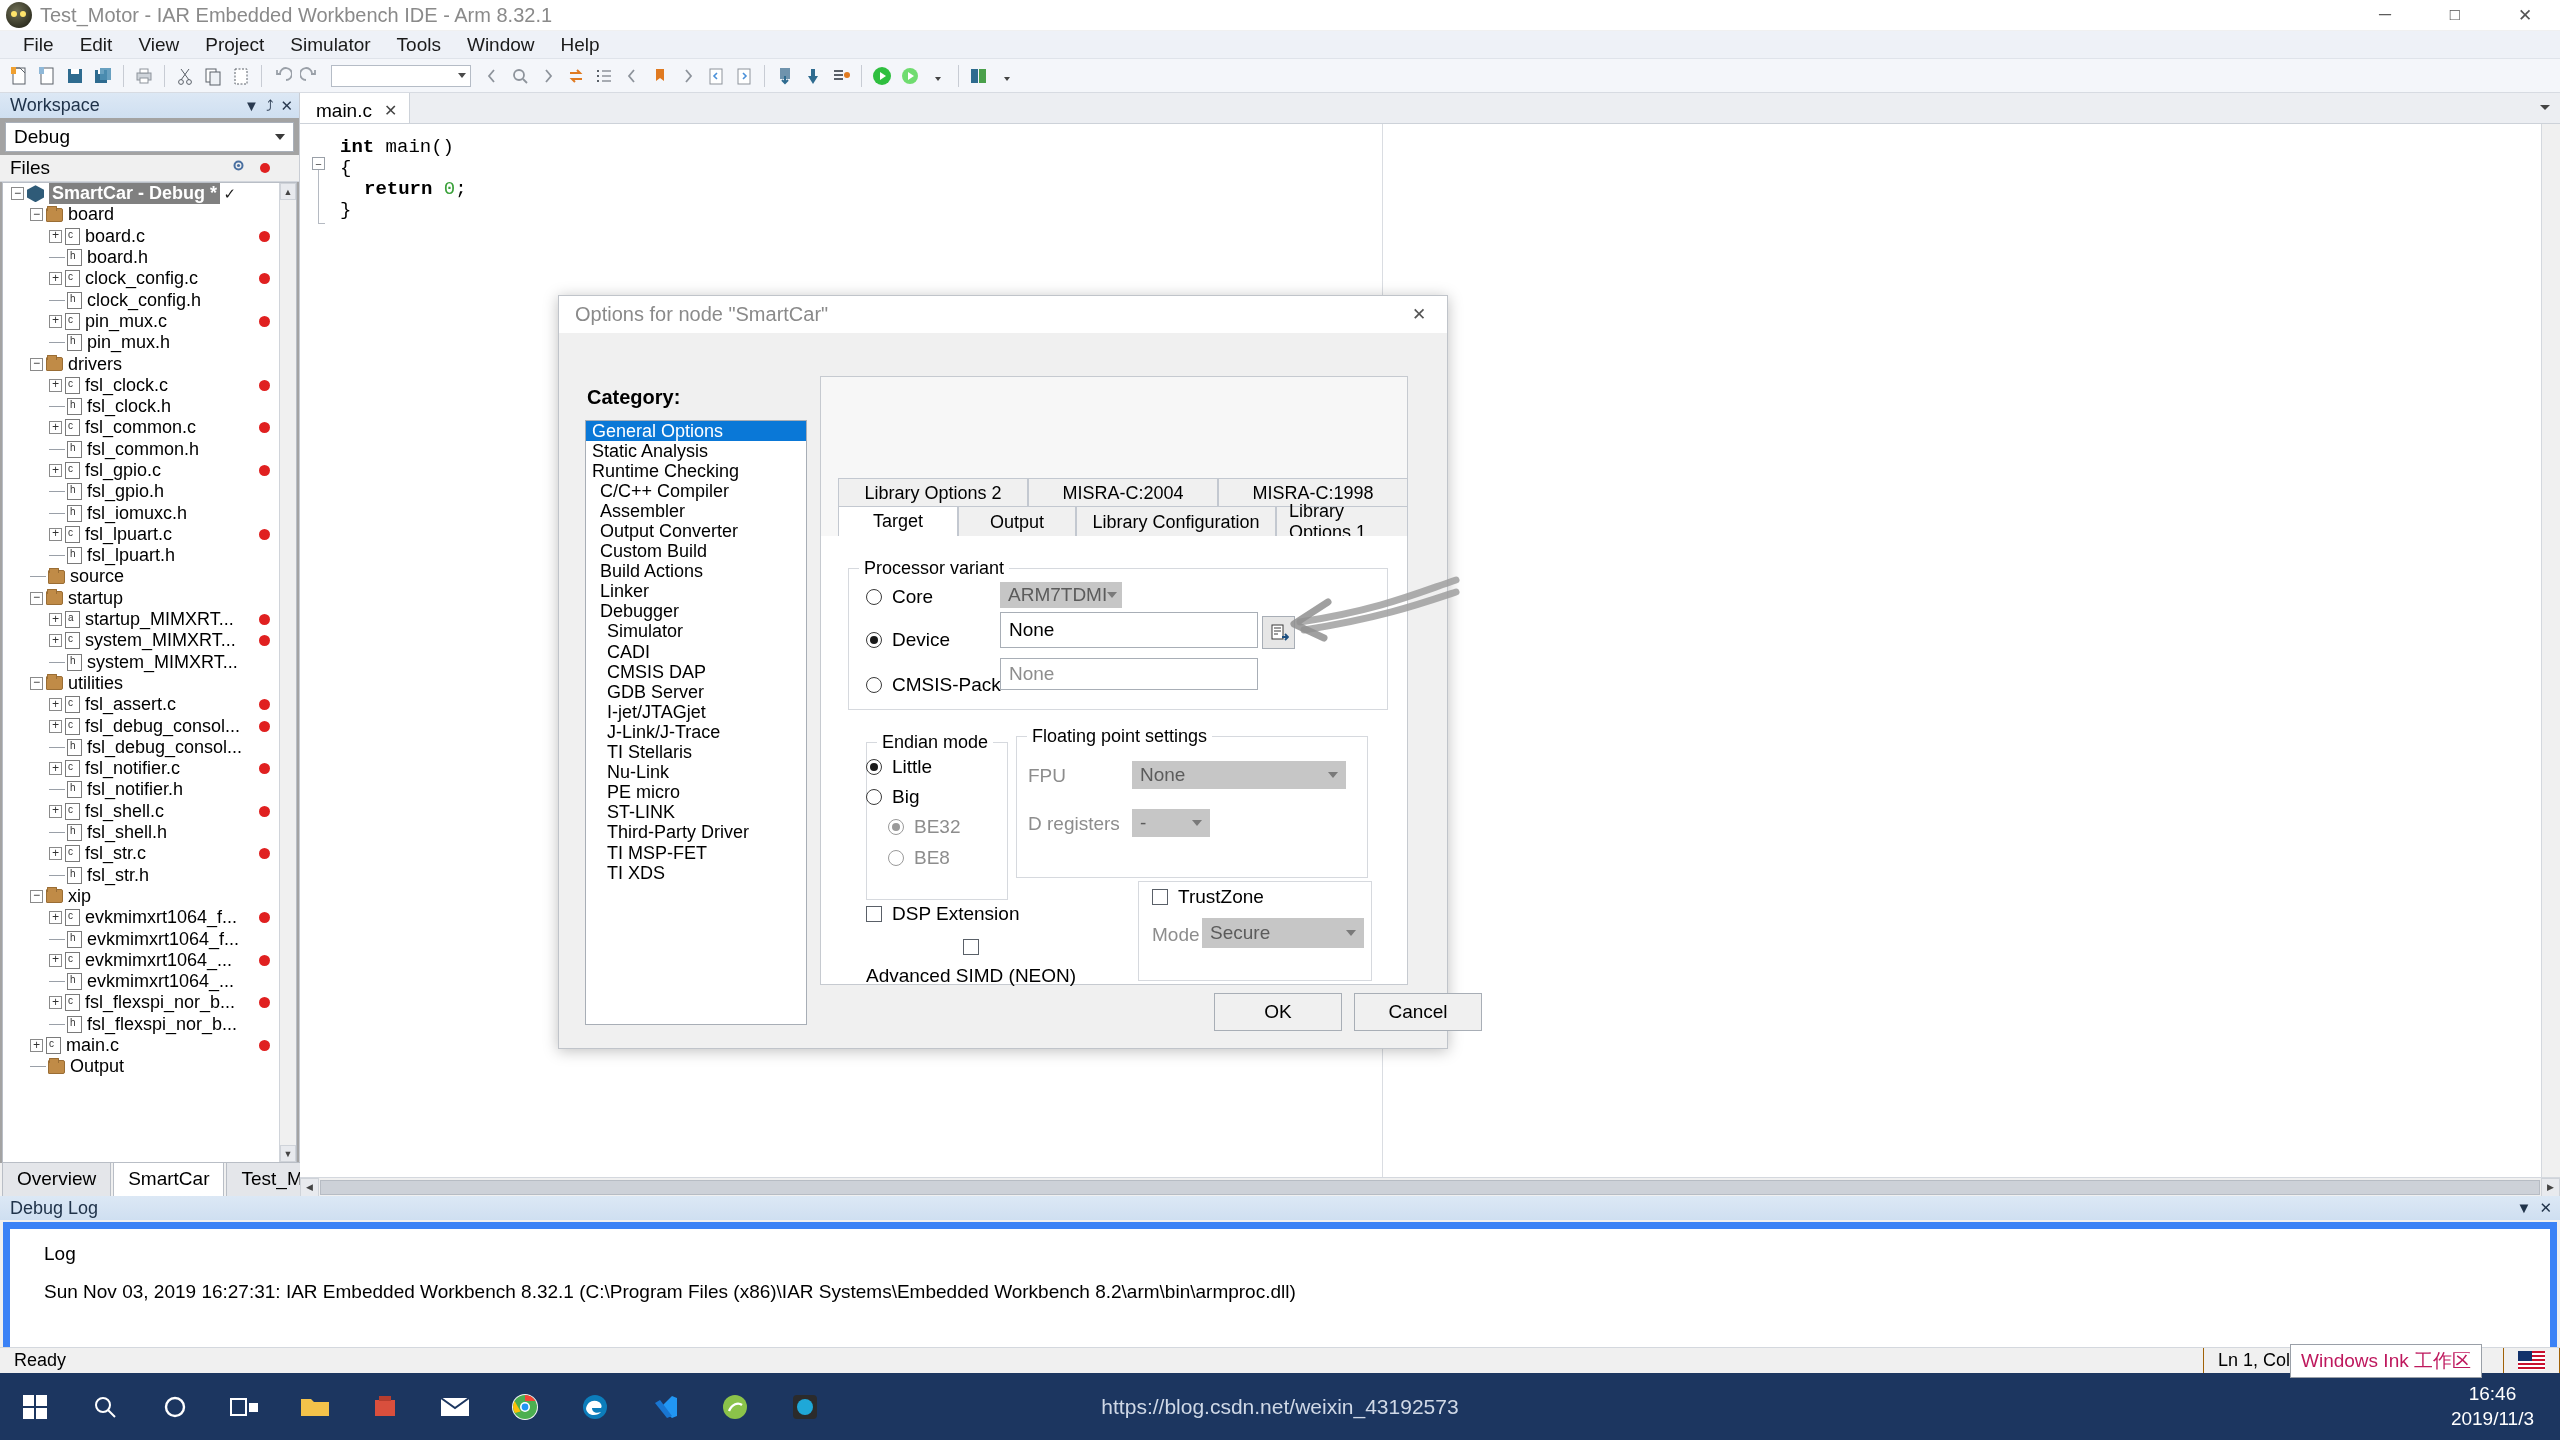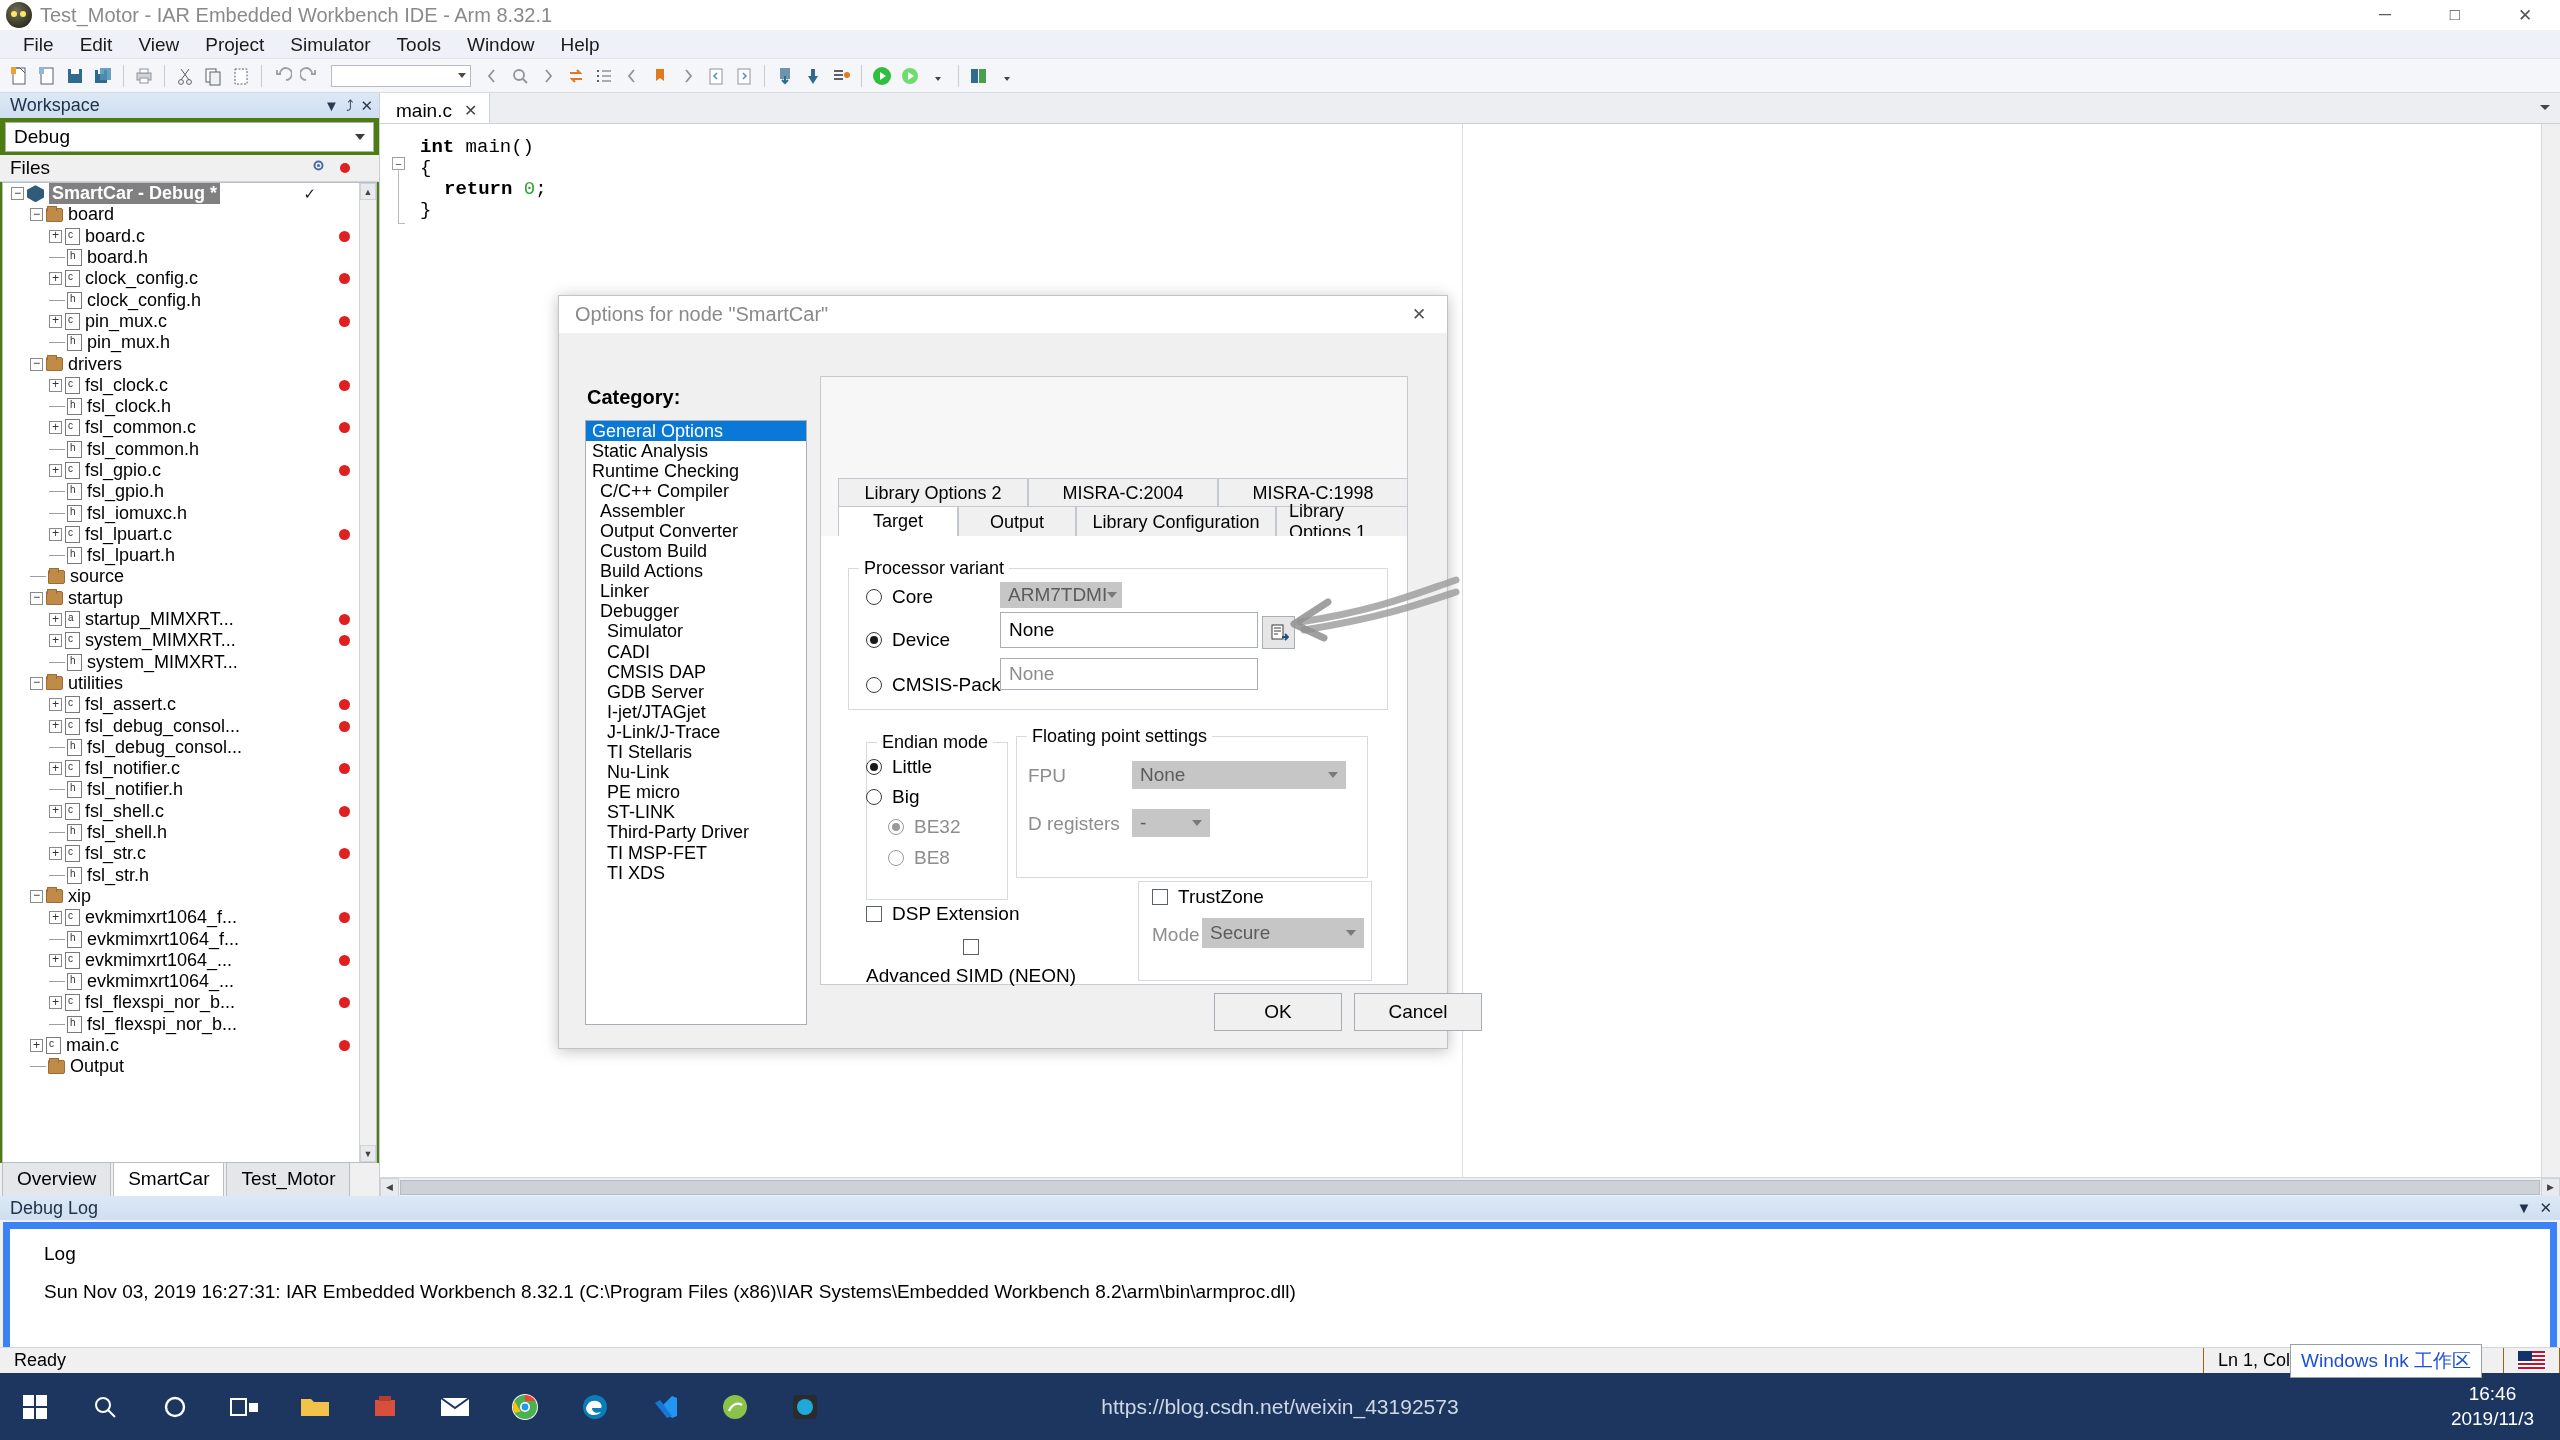--- a/index.html
+++ b/index.html
@@ -42,21 +42,21 @@
   .tcombo { width:140px; height:22px; background:#fff; border:1px solid #b5bcc6;
             display:flex; align-items:center; justify-content:flex-end;
             padding-right:4px; margin:0 6px; }
   .tcombo .arw { border-left:4px solid transparent; border-right:4px solid transparent;
                  border-top:5px solid #4a4a4a; }
 
   
   .body { position:absolute; left:0; top:93px; right:0; bottom:244px; display:flex; }
 
   
-  .ws { width:380px; background:#4d7c0f; display:flex; flex-direction:column;
+  .ws { width:300px; background:#a3a3a3; display:flex; flex-direction:column;
         border-right:1px solid #c9cdd4; }
   .ws-head { height:25px; background:linear-gradient(#dce8f5,#cfdff1);
              display:flex; align-items:center; padding:0 6px 0 10px;
              font-size:18px; color:#20334a; }
   .ws-head .tools { margin-left:auto; display:flex; gap:7px; color:#2a3a50; font-size:15px;}
   .ws-combo { height:30px; margin:4px 5px 3px 5px; background:#fff;
               border:1px solid #a9b0ba; display:flex; align-items:center;
               padding-left:8px; font-size:19px; }
   .ws-combo .arw { margin-left:auto; margin-right:8px;
                    border-left:5px solid transparent; border-right:5px solid transparent;
@@ -146,21 +146,21 @@
   .dk-tab.active { background:#fff; color:#111; }
 
   
   .status { position:absolute; left:0; right:0; bottom:67px; height:26px;
             background:#f0f0f0; border-top:1px solid #d4d8de; display:flex;
             align-items:center; font-size:18px; }
   .st-cell { padding:0 14px; border-right:1px solid #a16207; height:100%;
              display:flex; align-items:center; }
   .st-grow { flex:1; }
   .ink-tip { position:absolute; right:78px; top:-4px; background:#fff;
-             border:1px solid #9aa0a8; padding:3px 10px; font-size:19px; color:#1d4ed8; z-index:5;}
+             border:1px solid #9aa0a8; padding:3px 10px; font-size:19px; color:#be185d; z-index:5;}
   .flag { width:30px;height:19px;
           background:repeating-linear-gradient(#c8102e 0 2px,#fff 2px 4px); position:relative;}
   .flag:before { content:""; position:absolute; left:0;top:0;width:14px;height:10px;background:#12326b;}
 
   
   .taskbar { position:absolute; left:0; right:0; bottom:0; height:67px;
              background:#1c3660; display:flex; align-items:center; }
   .tkb { width:70px; height:67px; display:flex; align-items:center; justify-content:center; }
   .tk-clock { margin-left:auto; color:#fff; font-size:19px; text-align:center;
               line-height:1.3; padding-right:26px; }

